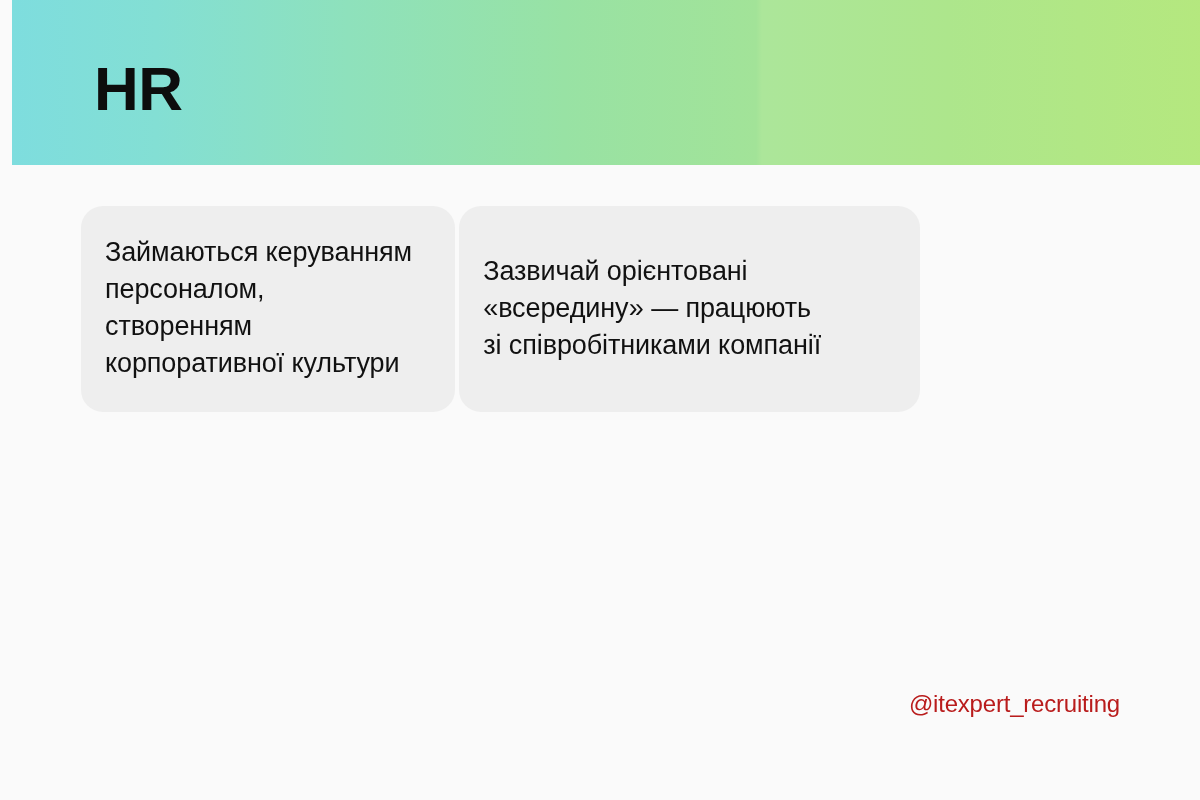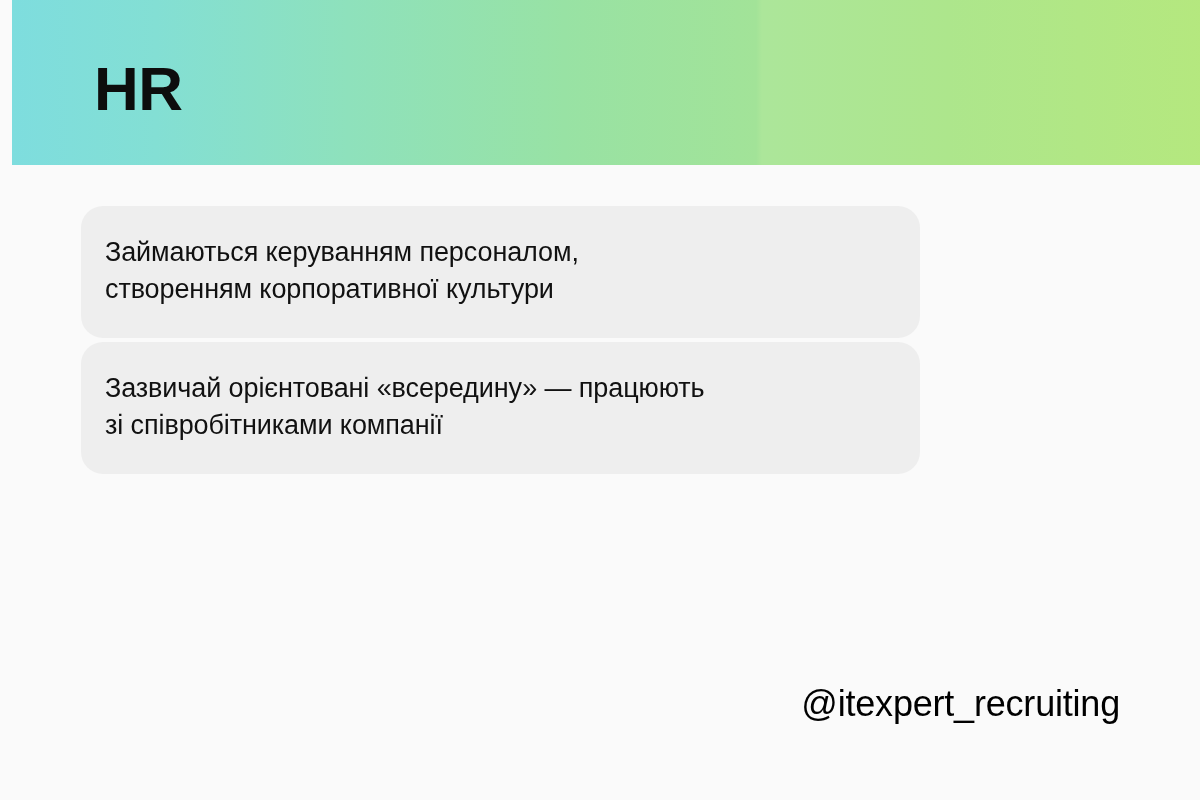--- a/index.html
+++ b/index.html
@@ -46,21 +46,21 @@
     white-space: nowrap;
   }
 
   
   .cards {
     position: absolute;
     left: 81px;
     top: 206px;
     width: 839px;
     display: flex;
-    flex-direction: column;
+    flex-direction: row;
     gap: 4px;
     justify-content: space-between;
   }
   .card {
     background: #eeeeee;
     border-radius: 22px;
     box-sizing: border-box;
     padding: 28px 24px 30px 24px;
     min-height: 124px;
     display: flex;
@@ -73,24 +73,24 @@
     color: #111111;
     letter-spacing: -0.1px;
     white-space: pre-line;
   }
 
   
   .handle {
     position: absolute;
     right: 80px;
     top: 686px;
-    font-size: 36px;
+    font-size: 24px;
     line-height: 36px;
     font-weight: 500;
-    color: #000000;
+    color: #b91c1c;
     letter-spacing: -0.2px;
     white-space: nowrap;
   }
 </style>
 </head>
 <body>
 
 <div class="banner">
   <div class="banner-title">HR</div>
 </div>

